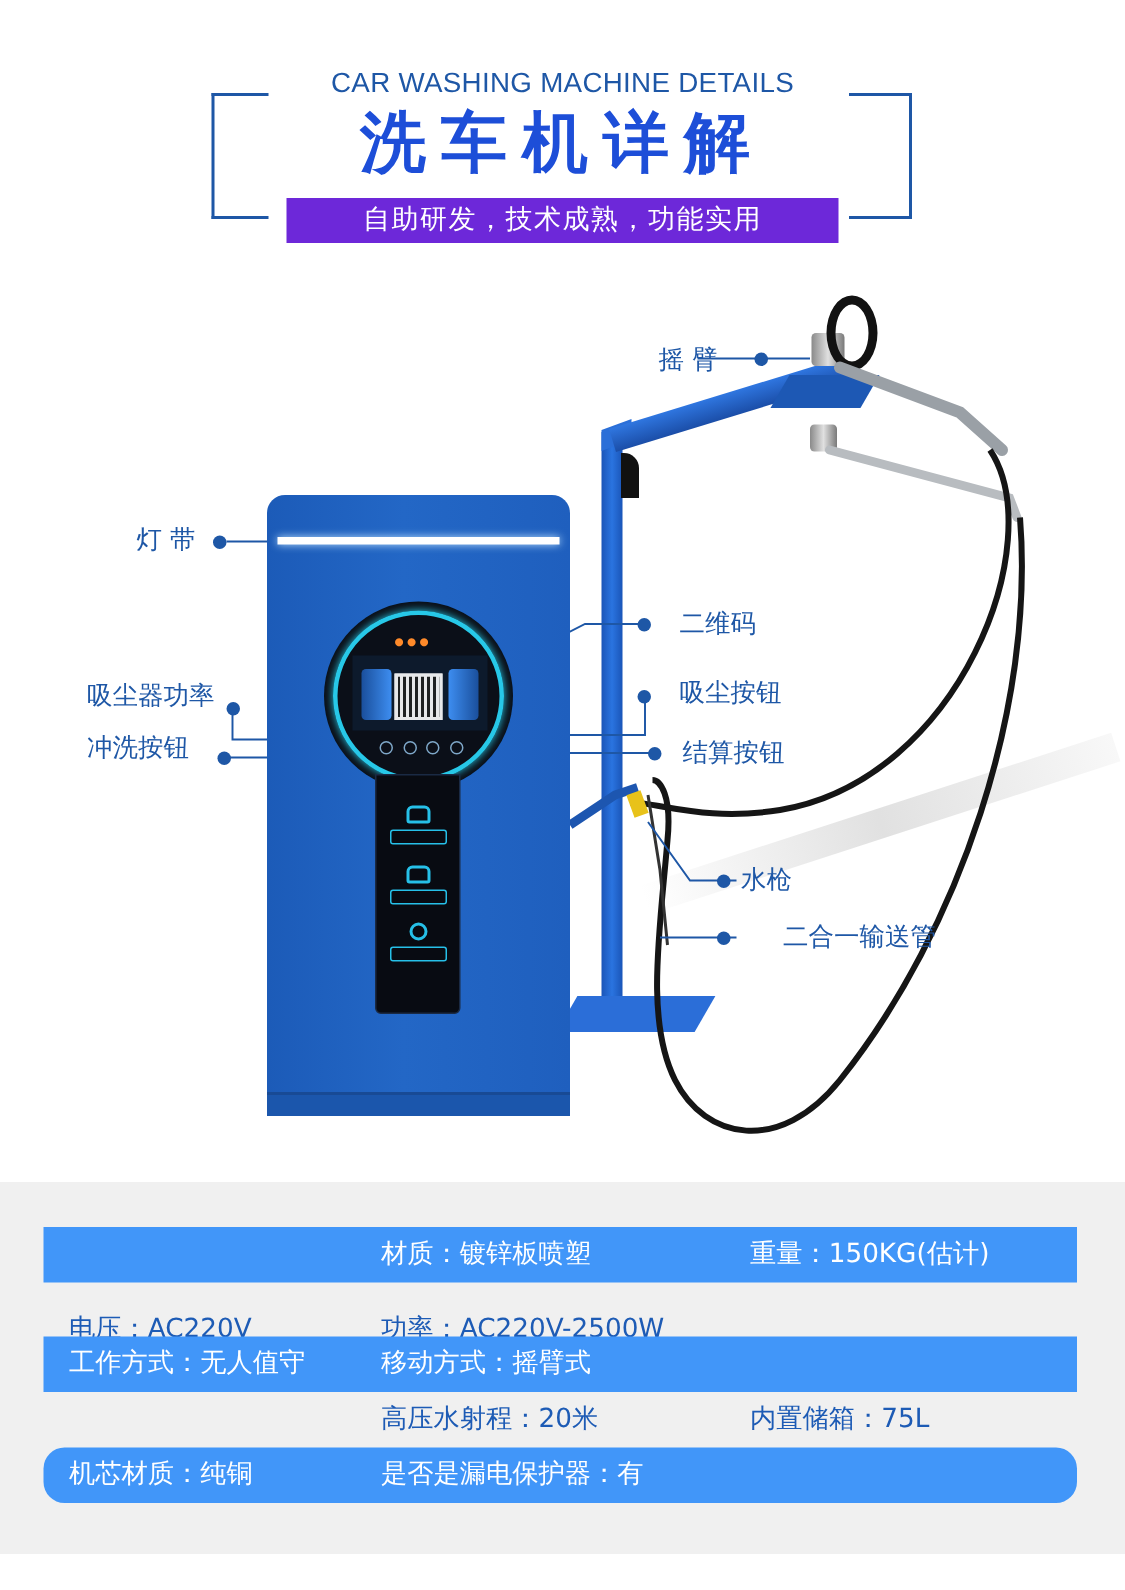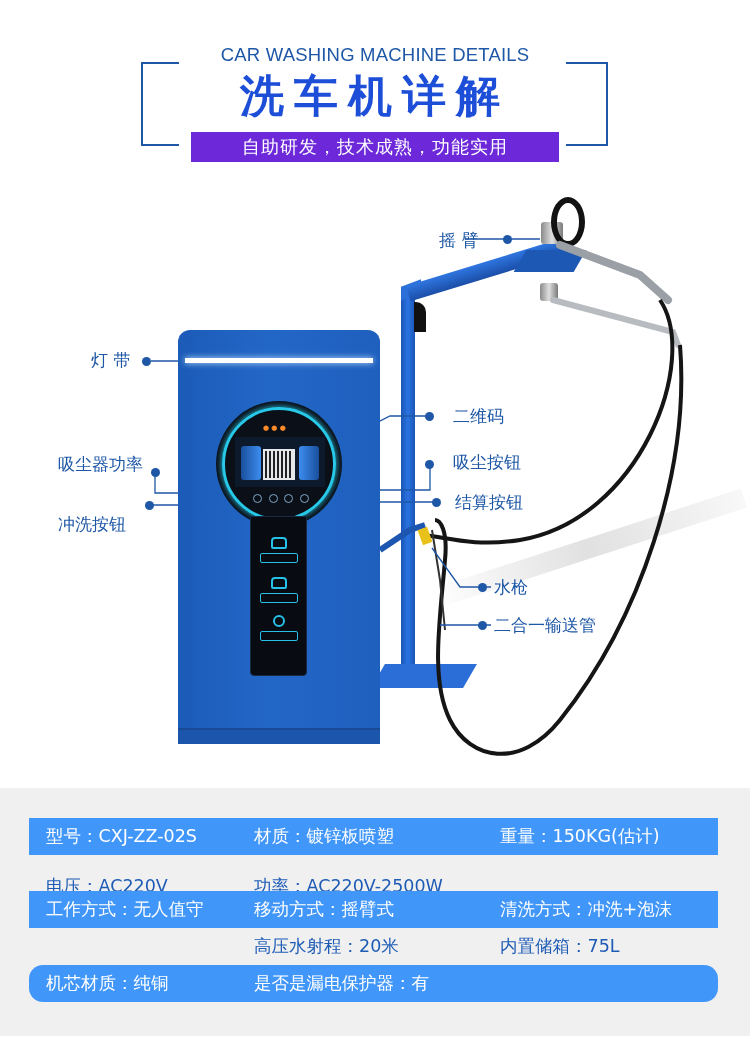--- a/index.html
+++ b/index.html
@@ -145,47 +145,45 @@
 
 <div class="lbl" style="left:453px; top:406px;">二维码</div>
 <div class="dot" style="left:425px; top:412px;"></div>
 
 <div class="lbl" style="left:58px; top:454px;">吸尘器功率</div>
 <div class="dot" style="left:151px; top:468px;"></div>
 
 <div class="lbl" style="left:453px; top:452px;">吸尘按钮</div>
 <div class="dot" style="left:425px; top:460px;"></div>
 
-<div class="lbl" style="left:58px; top:514px;">冲洗按钮</div>
+<div class="lbl" style="left:58px; top:489px;">冲洗按钮</div>
 <div class="dot" style="left:145px; top:501px;"></div>
 
 <div class="lbl" style="left:455px; top:492px;">结算按钮</div>
 <div class="dot" style="left:432px; top:498px;"></div>
 
 <div class="lbl" style="left:494px; top:577px;">水枪</div>
 <div class="dot" style="left:478px; top:583px;"></div>
 
-<div class="lbl" style="left:494px; top:615px;text-align:center;">二合一输送管</div>
+<div class="lbl" style="left:522px; top:615px;text-align:center;">二合一输送管</div>
 <div class="dot" style="left:478px; top:621px;"></div>
 
 <div class="abs spec-bg"></div>
 
 <div class="spec-row blue" style="top:818px;">
-  <span class="cell c1">型号：CXJ-ZZ-02S</span>
   <span class="cell c2">材质：镀锌板喷塑</span>
   <span class="cell c3">重量：150KG(估计)</span>
 </div>
 <div class="spec-row plain" style="top:855px;margin-top:13px;">
   <span class="cell c1">电压：AC220V</span>
   <span class="cell c2">功率：AC220V-2500W</span>
 </div>
 <div class="spec-row blue" style="top:891px;">
   <span class="cell c2">移动方式：摇臂式</span>
   <span class="cell c1">工作方式：无人值守</span>
-  <span class="cell c3">清洗方式：冲洗+泡沫</span>
 </div>
 <div class="spec-row plain" style="top:928px;">
   <span class="cell c2">高压水射程：20米</span>
   <span class="cell c3">内置储箱：75L</span>
 </div>
 <div class="spec-row blue" style="top:965px;border-radius:14px;">
   <span class="cell c1">机芯材质：纯铜</span>
   <span class="cell c2">是否是漏电保护器：有</span>
   <span class="cell c3"></span>
 </div>

